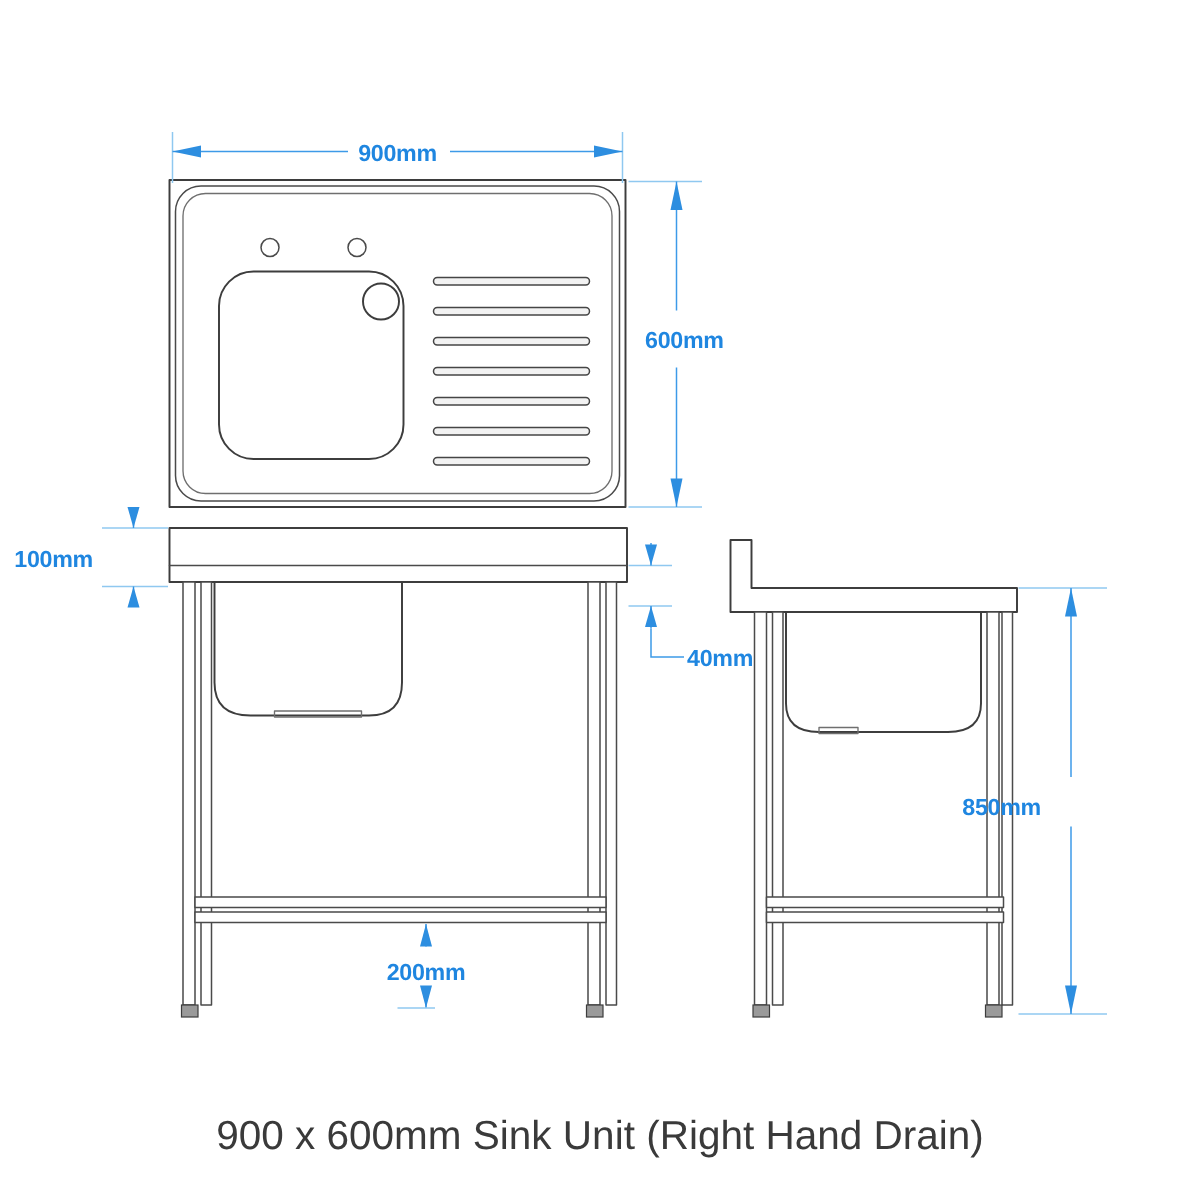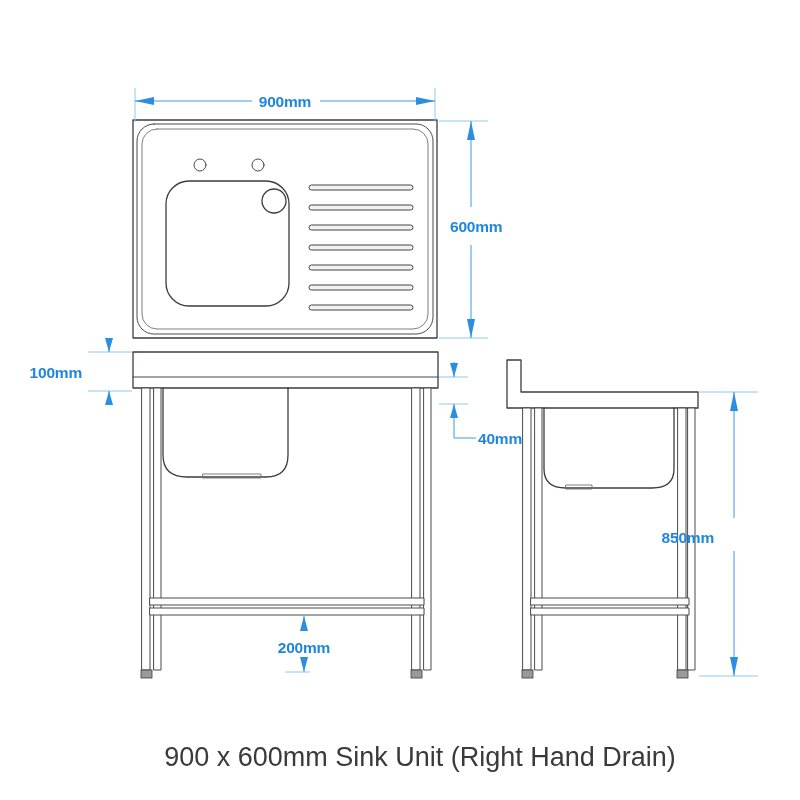--- a/index.html
+++ b/index.html
@@ -13,21 +13,20 @@
     font-family: "Liberation Sans", sans-serif;
     overflow: hidden;
     position: relative;
   }
   #drawing-root {
     position: absolute;
     left: 0;
     top: 0;
     width: 768px;
     height: 800px;
-    padding-left: 20px;
   }
   svg#tech-drawing {
     display: block;
     width: 800px;
     height: 800px;
   }
   .outline {
     fill: none;
     stroke: #3d3d3d;
     stroke-width: 1.3;

